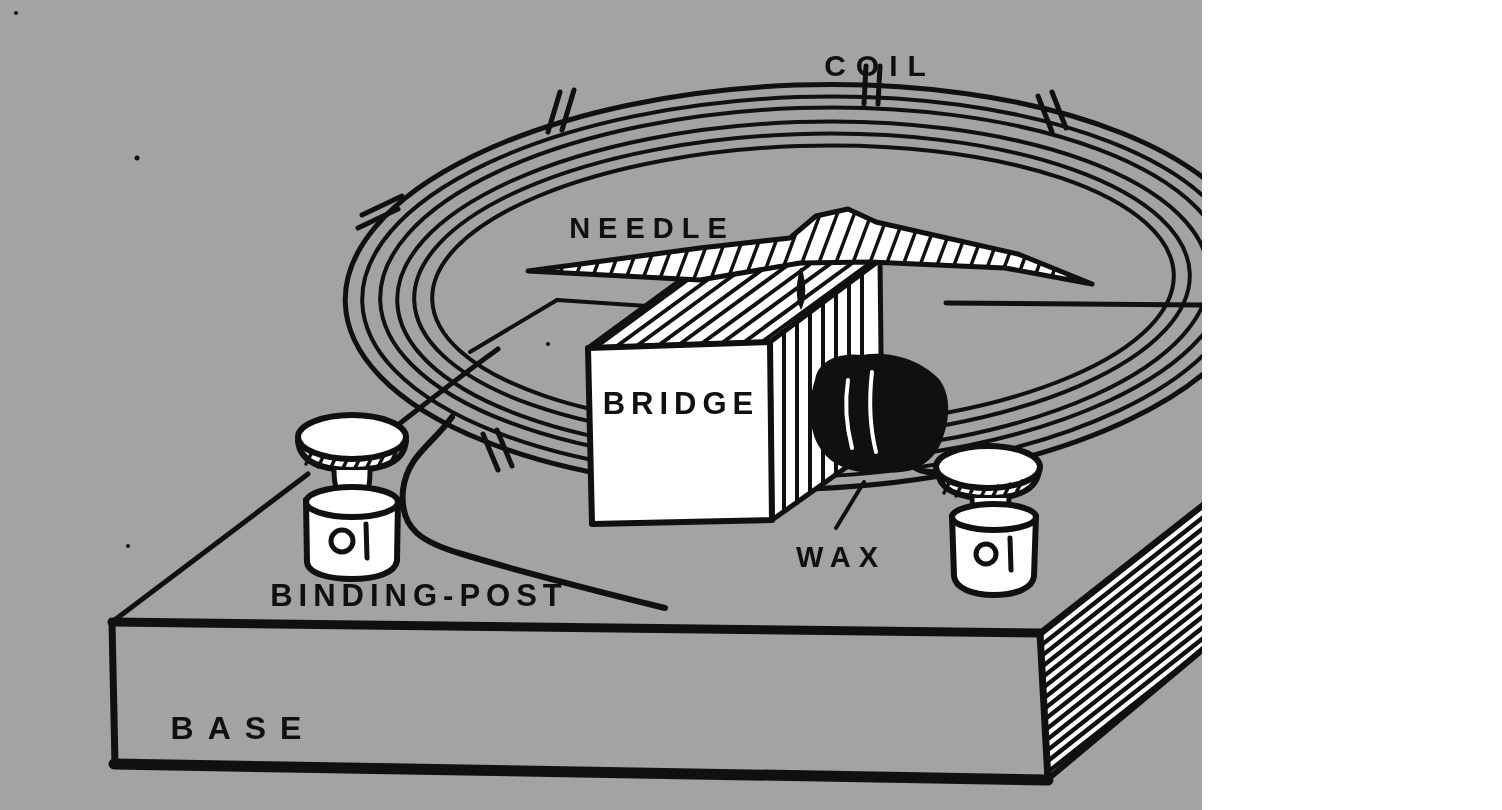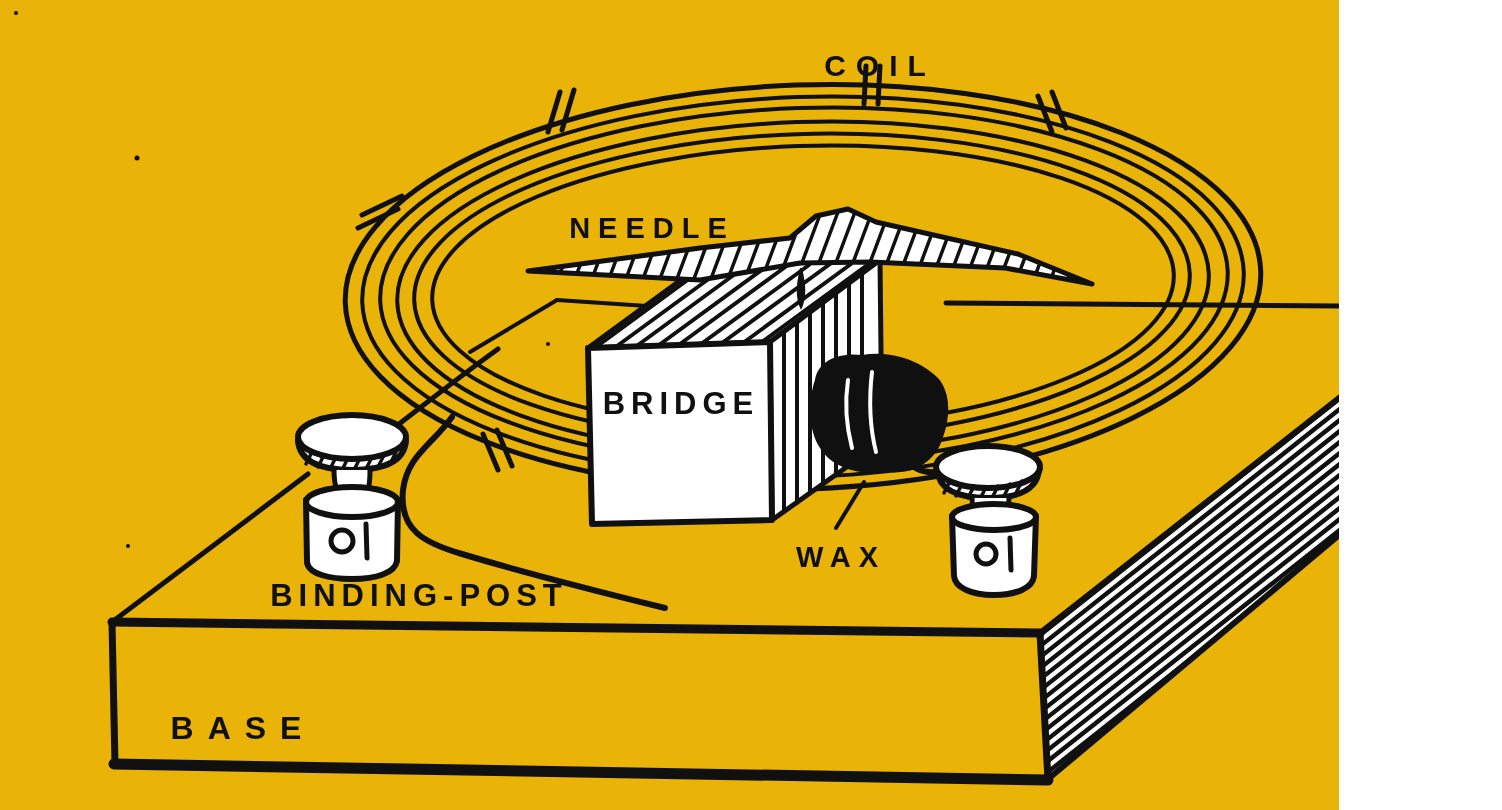--- a/index.html
+++ b/index.html
@@ -1,17 +1,17 @@
 <!DOCTYPE html>
 <html><head>
 <meta charset="utf-8">
 <style>
   html,body{margin:0;padding:0;background:#ffffff;}
   .figure-wrap{
-    position:relative;width:1339px;height:810px;background:#eab308;overflow:hidden;
+    position:relative;width:1202px;height:810px;background:#a3a3a3;overflow:hidden;
   }
   svg{display:block;}
   .ink{stroke:#101010;fill:none;stroke-linecap:round;stroke-linejoin:round;}
   .paperfill{fill:#ffffff;}
   .inkfill{fill:#101010;}
   .label{
     font-family:"Liberation Sans","DejaVu Sans",sans-serif;
     font-weight:700;
   }
 </style>

